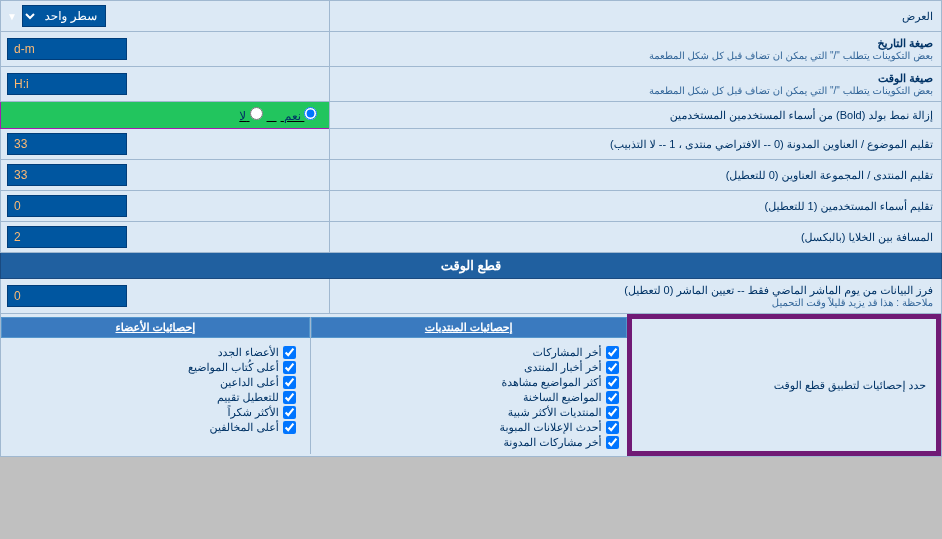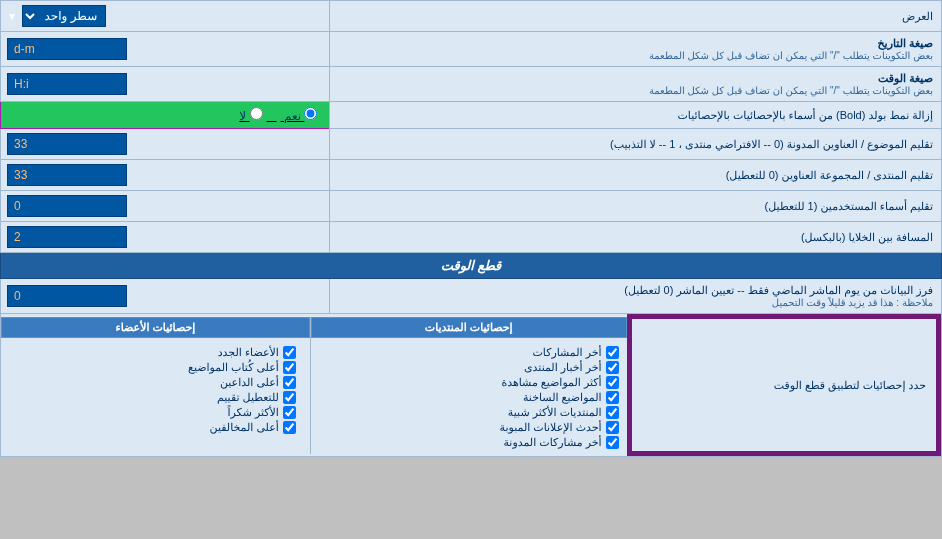--- a/index.html
+++ b/index.html
@@ -67,31 +67,31 @@
       margin: 0 4px;
     }
     .cut-time-header {
       background: #2060a0;
       color: white;
       font-weight: bold;
       font-size: 13px;
       padding: 5px 8px;
       text-align: center;
       border: 1px solid #1a4a80;
-      font-style: italic;
     }
     .stats-header {
       background: #3a7abf;
       color: white;
       font-weight: bold;
       font-size: 11px;
       padding: 3px 6px;
       text-align: center;
       border: 1px solid #5596cc;
       margin-bottom: 3px;
+      text-decoration: underline;
     }
     .checkbox-item {
       display: flex;
       align-items: center;
       margin: 2px 0;
       color: #003366;
       font-size: 11px;
     }
     .checkbox-item input[type="checkbox"] {
       margin-left: 4px;
@@ -142,21 +142,21 @@
       <strong>صيغة الوقت</strong>
       <small>بعض التكوينات يتطلب "/" التي يمكن ان تضاف قبل كل شكل المطعمة</small>
     </td>
     <td class="row-input">
       <input class="input-field" type="text" value="H:i" style="">
     </td>
   </tr>
 
   <tr>
     <td class="row-label">
-      <span>إزالة نمط بولد (Bold) من أسماء بالإحصائيات بالإحصائيات</span>
+      <span>إزالة نمط بولد (Bold) من أسماء المستخدمين المستخدمين</span>
     </td>
     <td class="radio-row">
       <label class="radio-label">
         <input type="radio" name="bold" value="yes" checked="" style="">
         <span>نعم</span>
       </label>
       &nbsp;&nbsp;
       <label class="radio-label">
         <input type="radio" name="bold" value="no" style="">
         <span>لا</span>

